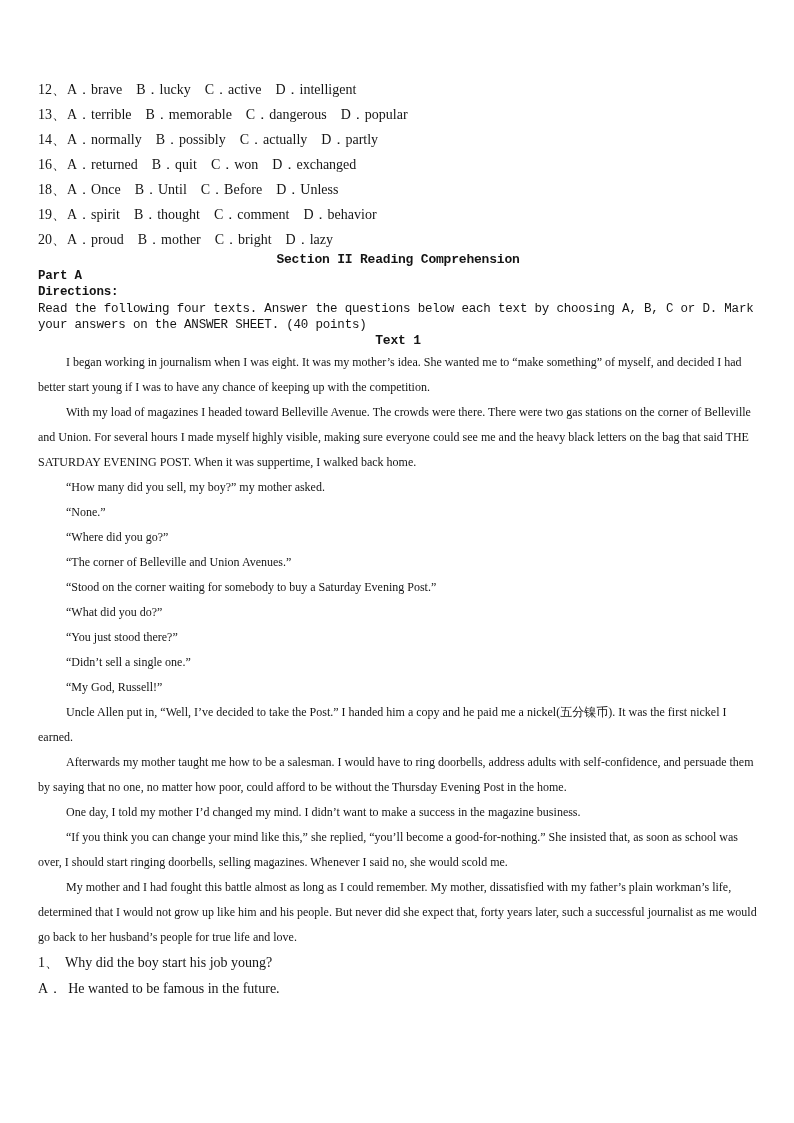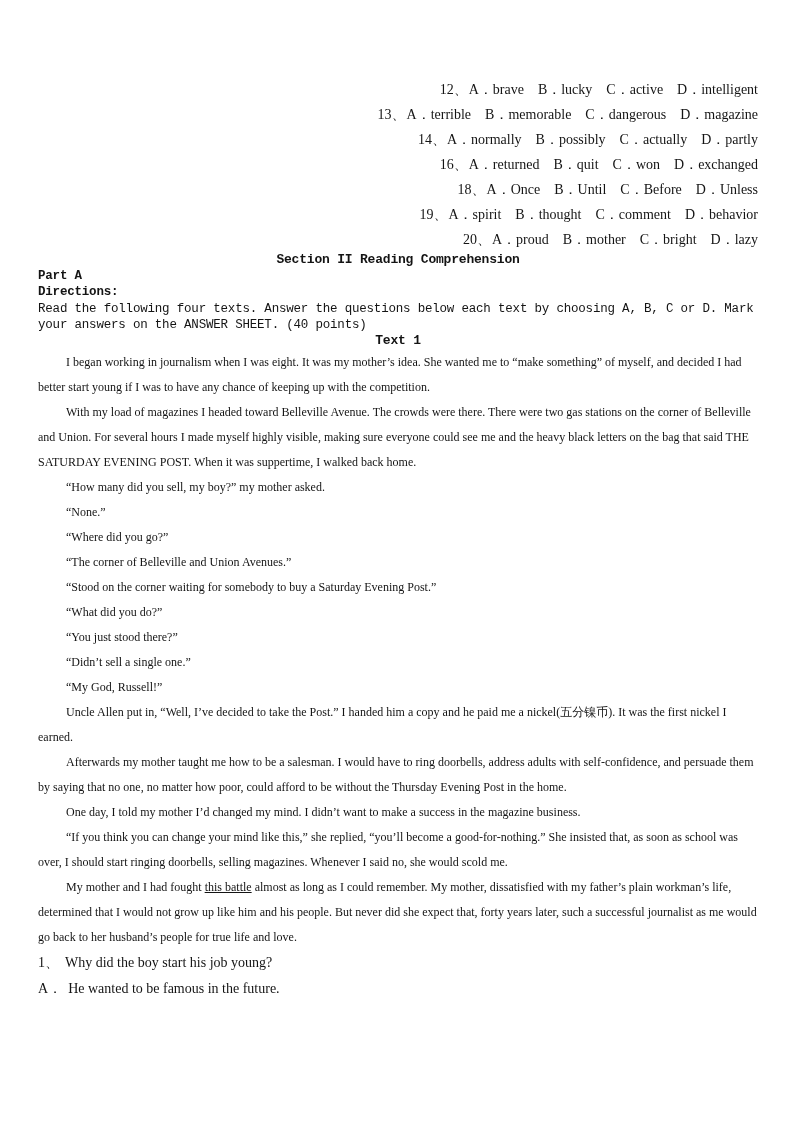--- a/index.html
+++ b/index.html
@@ -3,44 +3,44 @@
 <meta charset="utf-8">
 <style>
   html,body{margin:0;padding:0;background:#e8e8e8;}
   .page{
     width:794px;height:1123px;background:#ffffff;color:#141414;
     position:relative;box-sizing:border-box;
     padding:77px 36px 0 38px;overflow:hidden;margin:0 auto;
   }
   
   .cloze{font-family:"Liberation Serif","DejaVu Serif",serif;font-size:14px;}
-  .qline{height:25px;line-height:25px;white-space:nowrap;text-align:right;}
+  .qline{height:25px;line-height:25px;white-space:nowrap;}
   .qnum{margin-right:1px;}
   .opt{margin-right:14px;}
   .opt:last-child{margin-right:0;}
   
   .mono{font-family:"Liberation Mono","DejaVu Sans Mono",monospace;font-size:12.5px;line-height:16.2px;letter-spacing:-0.2px;}
   .center{text-align:center;}
   .bold{font-weight:bold;}
   
   .passage{font-family:"Liberation Serif","DejaVu Serif",serif;font-size:12px;line-height:25px;margin-top:1px;}
   .para{text-indent:28px;}
-  .u{text-decoration:underline;}
+  .u{}
   
   .rq{font-family:"Liberation Serif","DejaVu Serif",serif;font-size:14px;line-height:26px;}
   .rq .lbl{margin-right:6px;}
 </style>
 </head>
 <body>
 
 <div class="page">
 
   <div class="cloze" id="cloze">
       <div class="qline"><span class="qnum">12、</span><span class="opt">A．brave</span><span class="opt">B．lucky</span><span class="opt">C．active</span><span class="opt">D．intelligent</span></div>
-      <div class="qline"><span class="qnum">13、</span><span class="opt">A．terrible</span><span class="opt">B．memorable</span><span class="opt">C．dangerous</span><span class="opt">D．magazine</span></div>
+      <div class="qline"><span class="qnum">13、</span><span class="opt">A．terrible</span><span class="opt">B．memorable</span><span class="opt">C．dangerous</span><span class="opt">D．popular</span></div>
       <div class="qline"><span class="qnum">14、</span><span class="opt">A．normally</span><span class="opt">B．possibly</span><span class="opt">C．actually</span><span class="opt">D．partly</span></div>
       <div class="qline"><span class="qnum">16、</span><span class="opt">A．returned</span><span class="opt">B．quit</span><span class="opt">C．won</span><span class="opt">D．exchanged</span></div>
       <div class="qline"><span class="qnum">18、</span><span class="opt">A．Once</span><span class="opt">B．Until</span><span class="opt">C．Before</span><span class="opt">D．Unless</span></div>
       <div class="qline"><span class="qnum">19、</span><span class="opt">A．spirit</span><span class="opt">B．thought</span><span class="opt">C．comment</span><span class="opt">D．behavior</span></div>
       <div class="qline"><span class="qnum">20、</span><span class="opt">A．proud</span><span class="opt">B．mother</span><span class="opt">C．bright</span><span class="opt">D．lazy</span></div>
     </div>
 
   <div class="mono bold center" style="font-size:13px;">Section II Reading Comprehension</div>
   <div class="mono bold">Part A</div>
   <div class="mono bold">Directions:</div>

